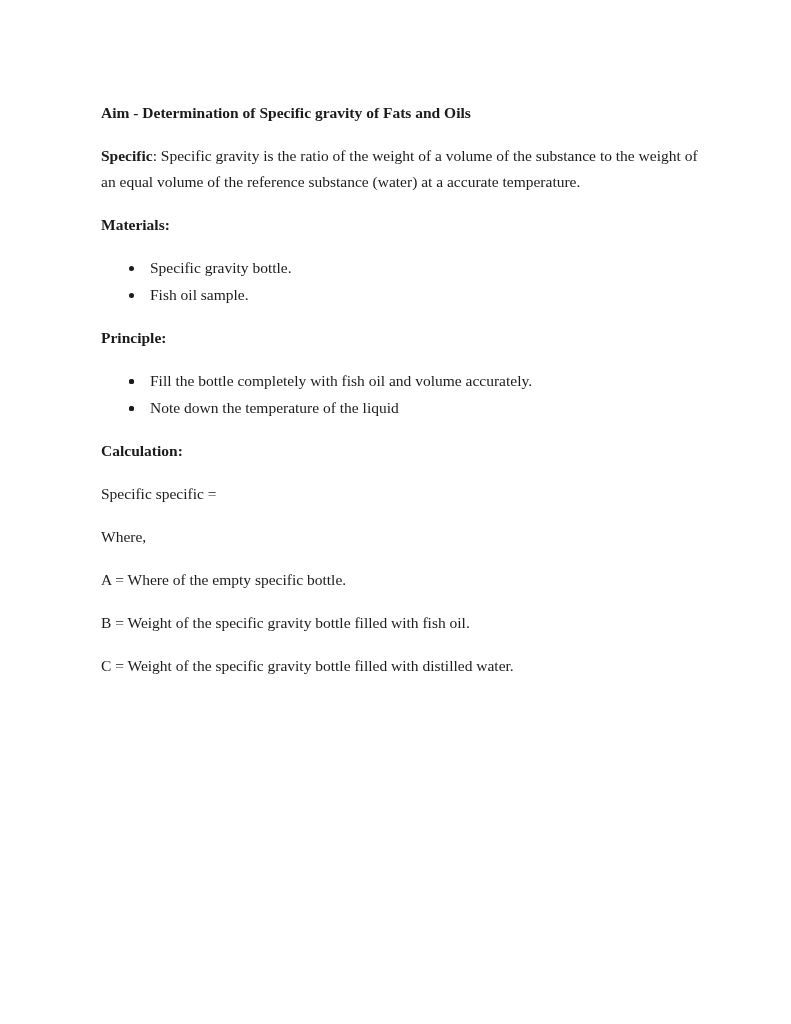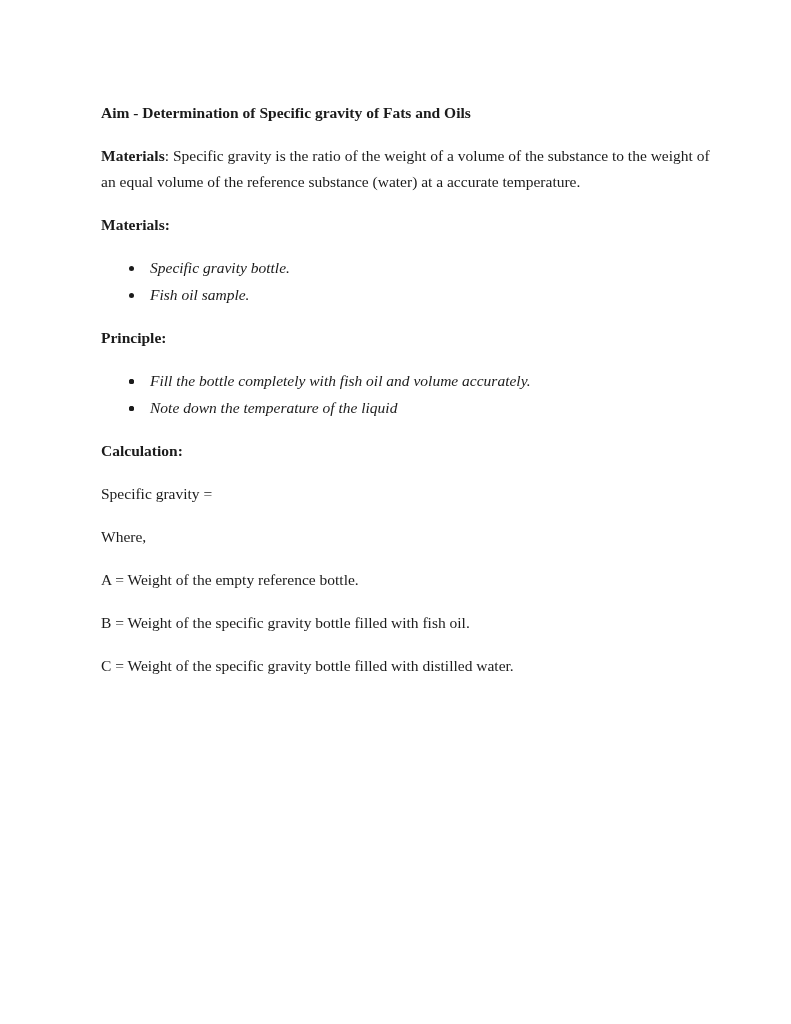--- a/index.html
+++ b/index.html
@@ -31,21 +31,20 @@
   .heading {
     font-weight: bold;
   }
   .bold {
     font-weight: bold;
   }
   ul.doc-list {
     list-style: none;
     margin: 0 0 17px 0;
     padding: 0;
-    font-style: italic;
   }
   ul.doc-list li {
     position: relative;
     margin: 0;
     padding-left: 49px;
     font-size: 15.5px;
     line-height: 26.5px;
   }
   .bullet-dot {
     position: absolute;
@@ -59,44 +58,44 @@
   }
 </style>
 </head>
 <body>
 
 <div class="page">
   <div class="content">
 
     <h3 class="heading">Aim - Determination of Specific gravity of Fats and Oils</h3>
 
-    <p><span class="bold">Materials</span><span>: Specific gravity is the ratio of the weight of a volume of the substance to the weight of an equal volume of the reference substance (water) at a accurate temperature.</span></p>
+    <p><span class="bold">Specific</span><span>: Specific gravity is the ratio of the weight of a volume of the substance to the weight of an equal volume of the reference substance (water) at a accurate temperature.</span></p>
 
     <h3 class="heading">Materials:</h3>
 
     <ul class="doc-list">
       <li><span class="bullet-dot"></span><span>Specific gravity bottle.</span></li>
       <li><span class="bullet-dot"></span><span>Fish oil sample.</span></li>
     </ul>
 
     <h3 class="heading">Principle:</h3>
 
     <ul class="doc-list">
       <li><span class="bullet-dot"></span></li>
       <li><span class="bullet-dot"></span><span>Fill the bottle completely with fish oil and volume accurately.</span></li>
       <li><span class="bullet-dot"></span></li>
       <li><span class="bullet-dot"></span><span>Note down the temperature of the liquid</span></li>
     </ul>
 
     <h3 class="heading">Calculation:</h3>
 
-    <p>Specific gravity =</p>
+    <p>Specific specific =</p>
 
     <p>Where,</p>
 
-    <p>A = Weight of the empty reference bottle.</p>
+    <p>A = Where of the empty specific bottle.</p>
 
     <p>B = Weight of the specific gravity bottle filled with fish oil.</p>
 
     <p>C = Weight of the specific gravity bottle filled with distilled water.</p>
 
   </div>
 </div>
 
 </body></html>

